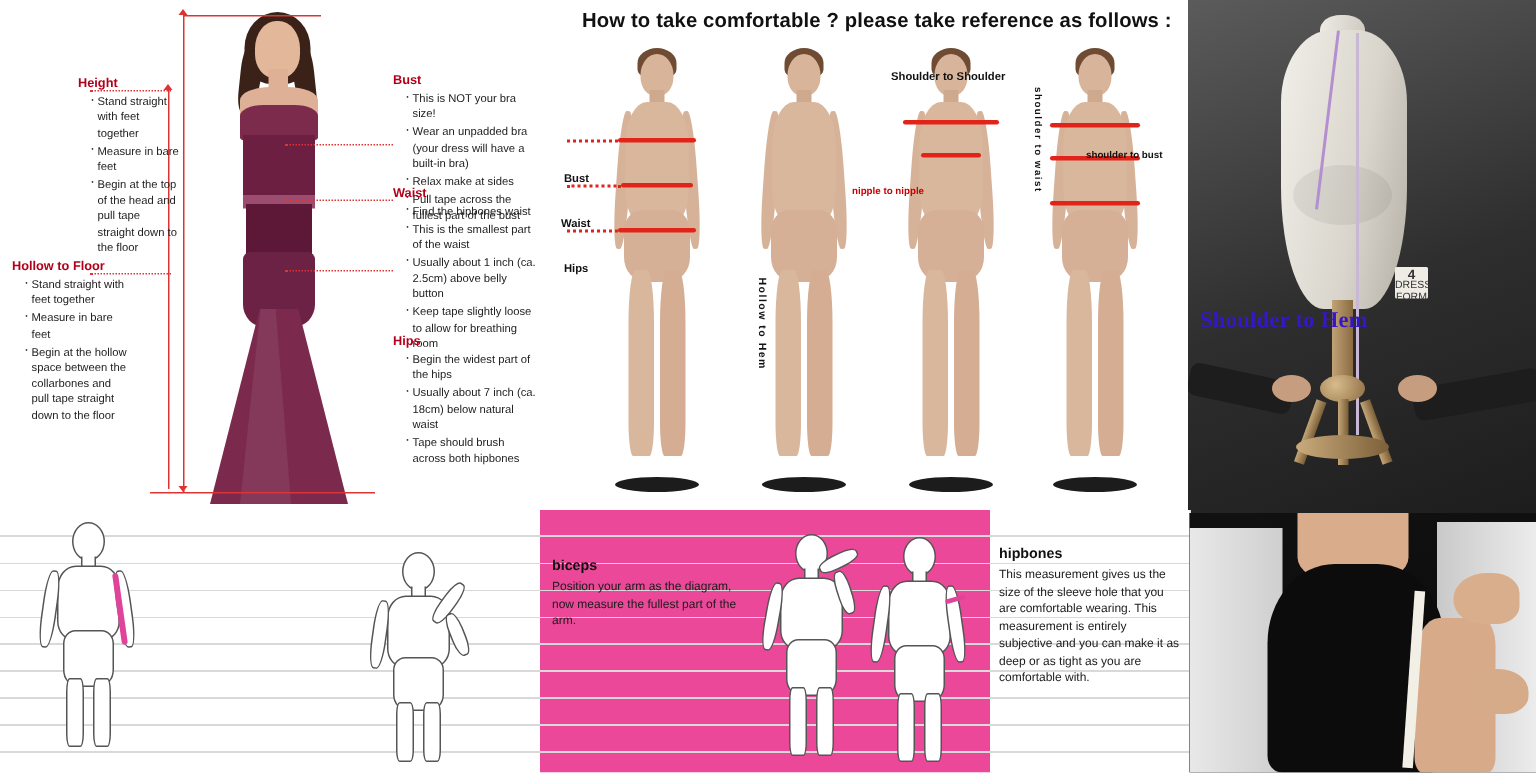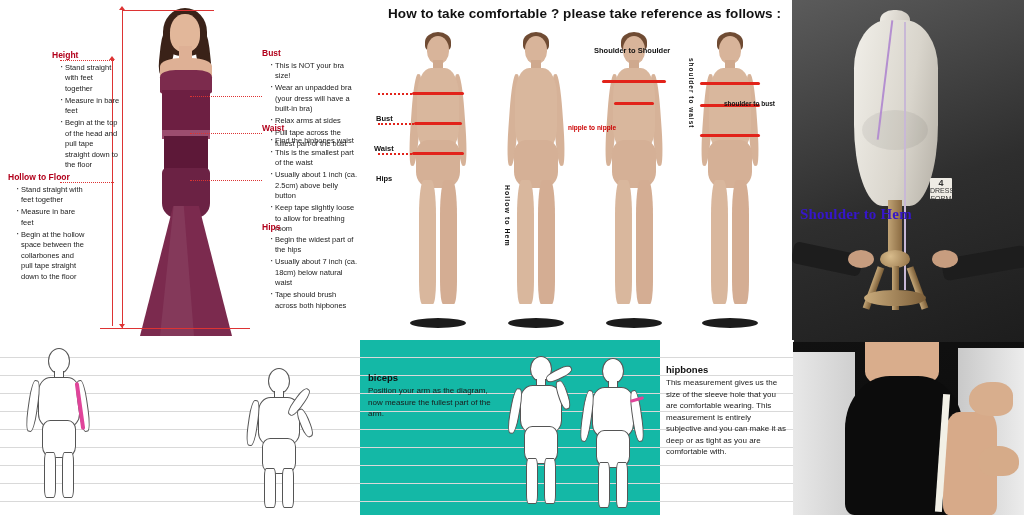--- a/index.html
+++ b/index.html
@@ -450,21 +450,21 @@
     background: #e0449a;
     height: 2px;
     border-radius: 2px;
   }
 
   
   #panel-biceps {
     position: absolute;
     left: 360px; top: 340px;
     width: 300px; height: 175px;
-    background: #14b8a6;
+    background: #ec4899;
     border-right: 1px solid #e3e3e3;
     overflow: hidden;
   }
 
   
   #panel-armhole {
     position: absolute;
     left: 660px; top: 340px;
     width: 133px; height: 175px;
     background: #fff;
@@ -593,21 +593,21 @@
         <li>Measure in bare feet</li>
         <li>Begin at the hollow space between the collarbones and pull tape straight down to the floor</li>
       </ul>
     </div>
 
     <div class="guide-label" style="left:262px; top:48px; width:96px;">
       <span class="ttl">Bust</span>
       <ul>
         <li>This is NOT your bra size!</li>
         <li>Wear an unpadded bra (your dress will have a built-in bra)</li>
-        <li>Relax arms at sides</li>
+        <li>Relax make at sides</li>
         <li>Pull tape across the fullest part of the bust</li>
       </ul>
     </div>
 
     <div class="guide-label" style="left:262px; top:123px; width:96px;">
       <span class="ttl">Waist</span>
       <ul>
         <li>Find the hipbones waist</li>
         <li>This is the smallest part of the waist</li>
         <li>Usually about 1 inch (ca. 2.5cm) above belly button</li>

